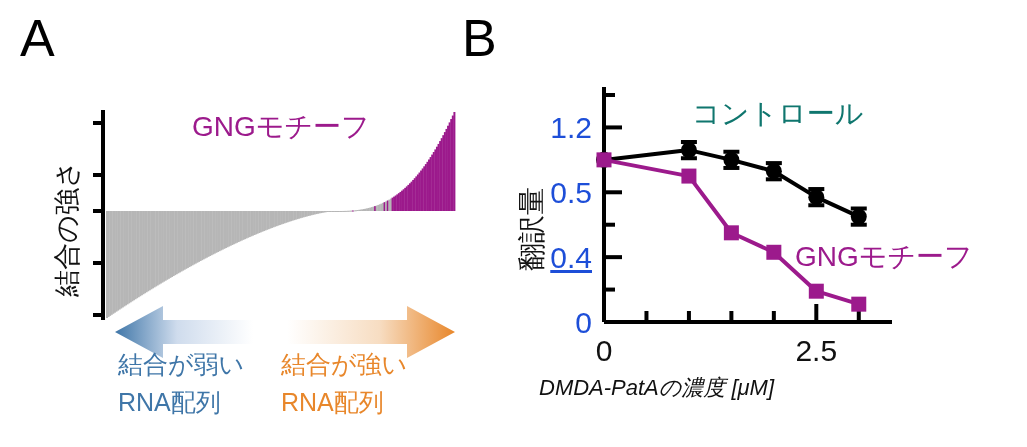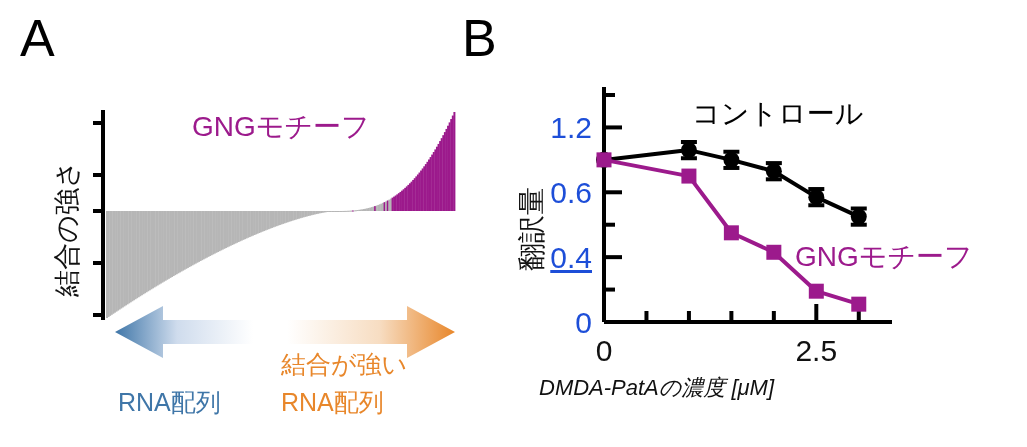--- a/index.html
+++ b/index.html
@@ -38,21 +38,21 @@
   #a-strong-line1{left:281px;top:352px;font-size:25px;color:#E8872B;}
   #a-strong-line2{left:281px;top:390px;font-size:25px;color:#E8872B;}
 
   
   #b-ylabel{
     left:452px;top:215px;width:160px;text-align:center;
     transform:rotate(-90deg);transform-origin:center center;
     font-size:28px;color:#111;
   }
   #b-xlabel{left:539px;top:377px;font-size:22px;color:#111;font-style:italic;}
-  #b-ctrl-label{left:692px;top:100px;font-size:28px;color:#000000;}
+  #b-ctrl-label{left:692px;top:100px;font-size:28px;color:#0f766e;}
   #b-gng-label{left:795px;top:243px;font-size:28px;color:#9C1A8C;}
   .ytick-lbl{position:absolute;font-size:30px;color:#1d4ed8;text-align:right;width:70px;}
   .xtick-lbl{position:absolute;font-size:30px;color:#111;text-align:center;width:70px;}
 </style>
 </head>
 <body>
 
 <div class="fig">
 
   <div class="panel-letter" id="letter-a">A</div>
@@ -308,20 +308,21 @@
       <path d="M 115 332 L 163 306 L 163 320 L 253 320 L 253 344 L 163 344 L 163 358 Z" fill="url(#gradLeft)"></path>
     </g>
 
     <g>
       <path d="M 455 332 L 407 306 L 407 320 L 287 320 L 287 344 L 407 344 L 407 358 Z" fill="url(#gradRight)"></path>
     </g>
   </svg>
 
   <div class="lbl" id="a-ylabel">結合の強さ</div>
   <div class="lbl" id="a-gng-label">GNGモチーフ</div>
+  <div class="lbl" id="a-weak-line1">結合が弱い</div>
   <div class="lbl" id="a-weak-line2">RNA配列</div>
   <div class="lbl" id="a-strong-line1">結合が強い</div>
   <div class="lbl" id="a-strong-line2">RNA配列</div>
 
   <svg class="plot-svg" id="panelB-svg" width="1027" height="447">
 
     <g>
       <line id="b-spine-y" stroke="#000" stroke-width="4" x1="604" y1="87" x2="604" y2="322"></line>
       <line id="b-spine-x" stroke="#000" stroke-width="4" x1="604" y1="322" x2="892" y2="322"></line>
       <g id="b-yticks">
@@ -380,21 +381,21 @@
   </svg>
 
   <div class="lbl" id="b-ylabel">翻訳量</div>
   <div class="lbl" id="b-xlabel">DMDA-PatAの濃度 [μM]</div>
   <div class="lbl" id="b-ctrl-label">コントロール</div>
   <div class="lbl" id="b-gng-label">GNGモチーフ</div>
 
   <div id="b-ytick-labels">
       <div class="ytick-lbl" style="left: 522px; top: 306px;">0</div>
       <div class="ytick-lbl" style="left: 522px; top: 241.143px; text-decoration: underline;">0.4</div>
-      <div class="ytick-lbl" style="left: 522px; top: 176.286px;">0.6</div>
+      <div class="ytick-lbl" style="left: 522px; top: 176.286px;">0.5</div>
       <div class="ytick-lbl" style="left: 522px; top: 111.429px;">1.2</div>
     </div>
   <div id="b-xtick-labels">
       <div class="xtick-lbl" style="left: 569px; top: 334px;">0</div>
       <div class="xtick-lbl" style="left: 781.308px; top: 334px;">2.5</div>
     </div>
 
 </div>
 
 </body></html>

